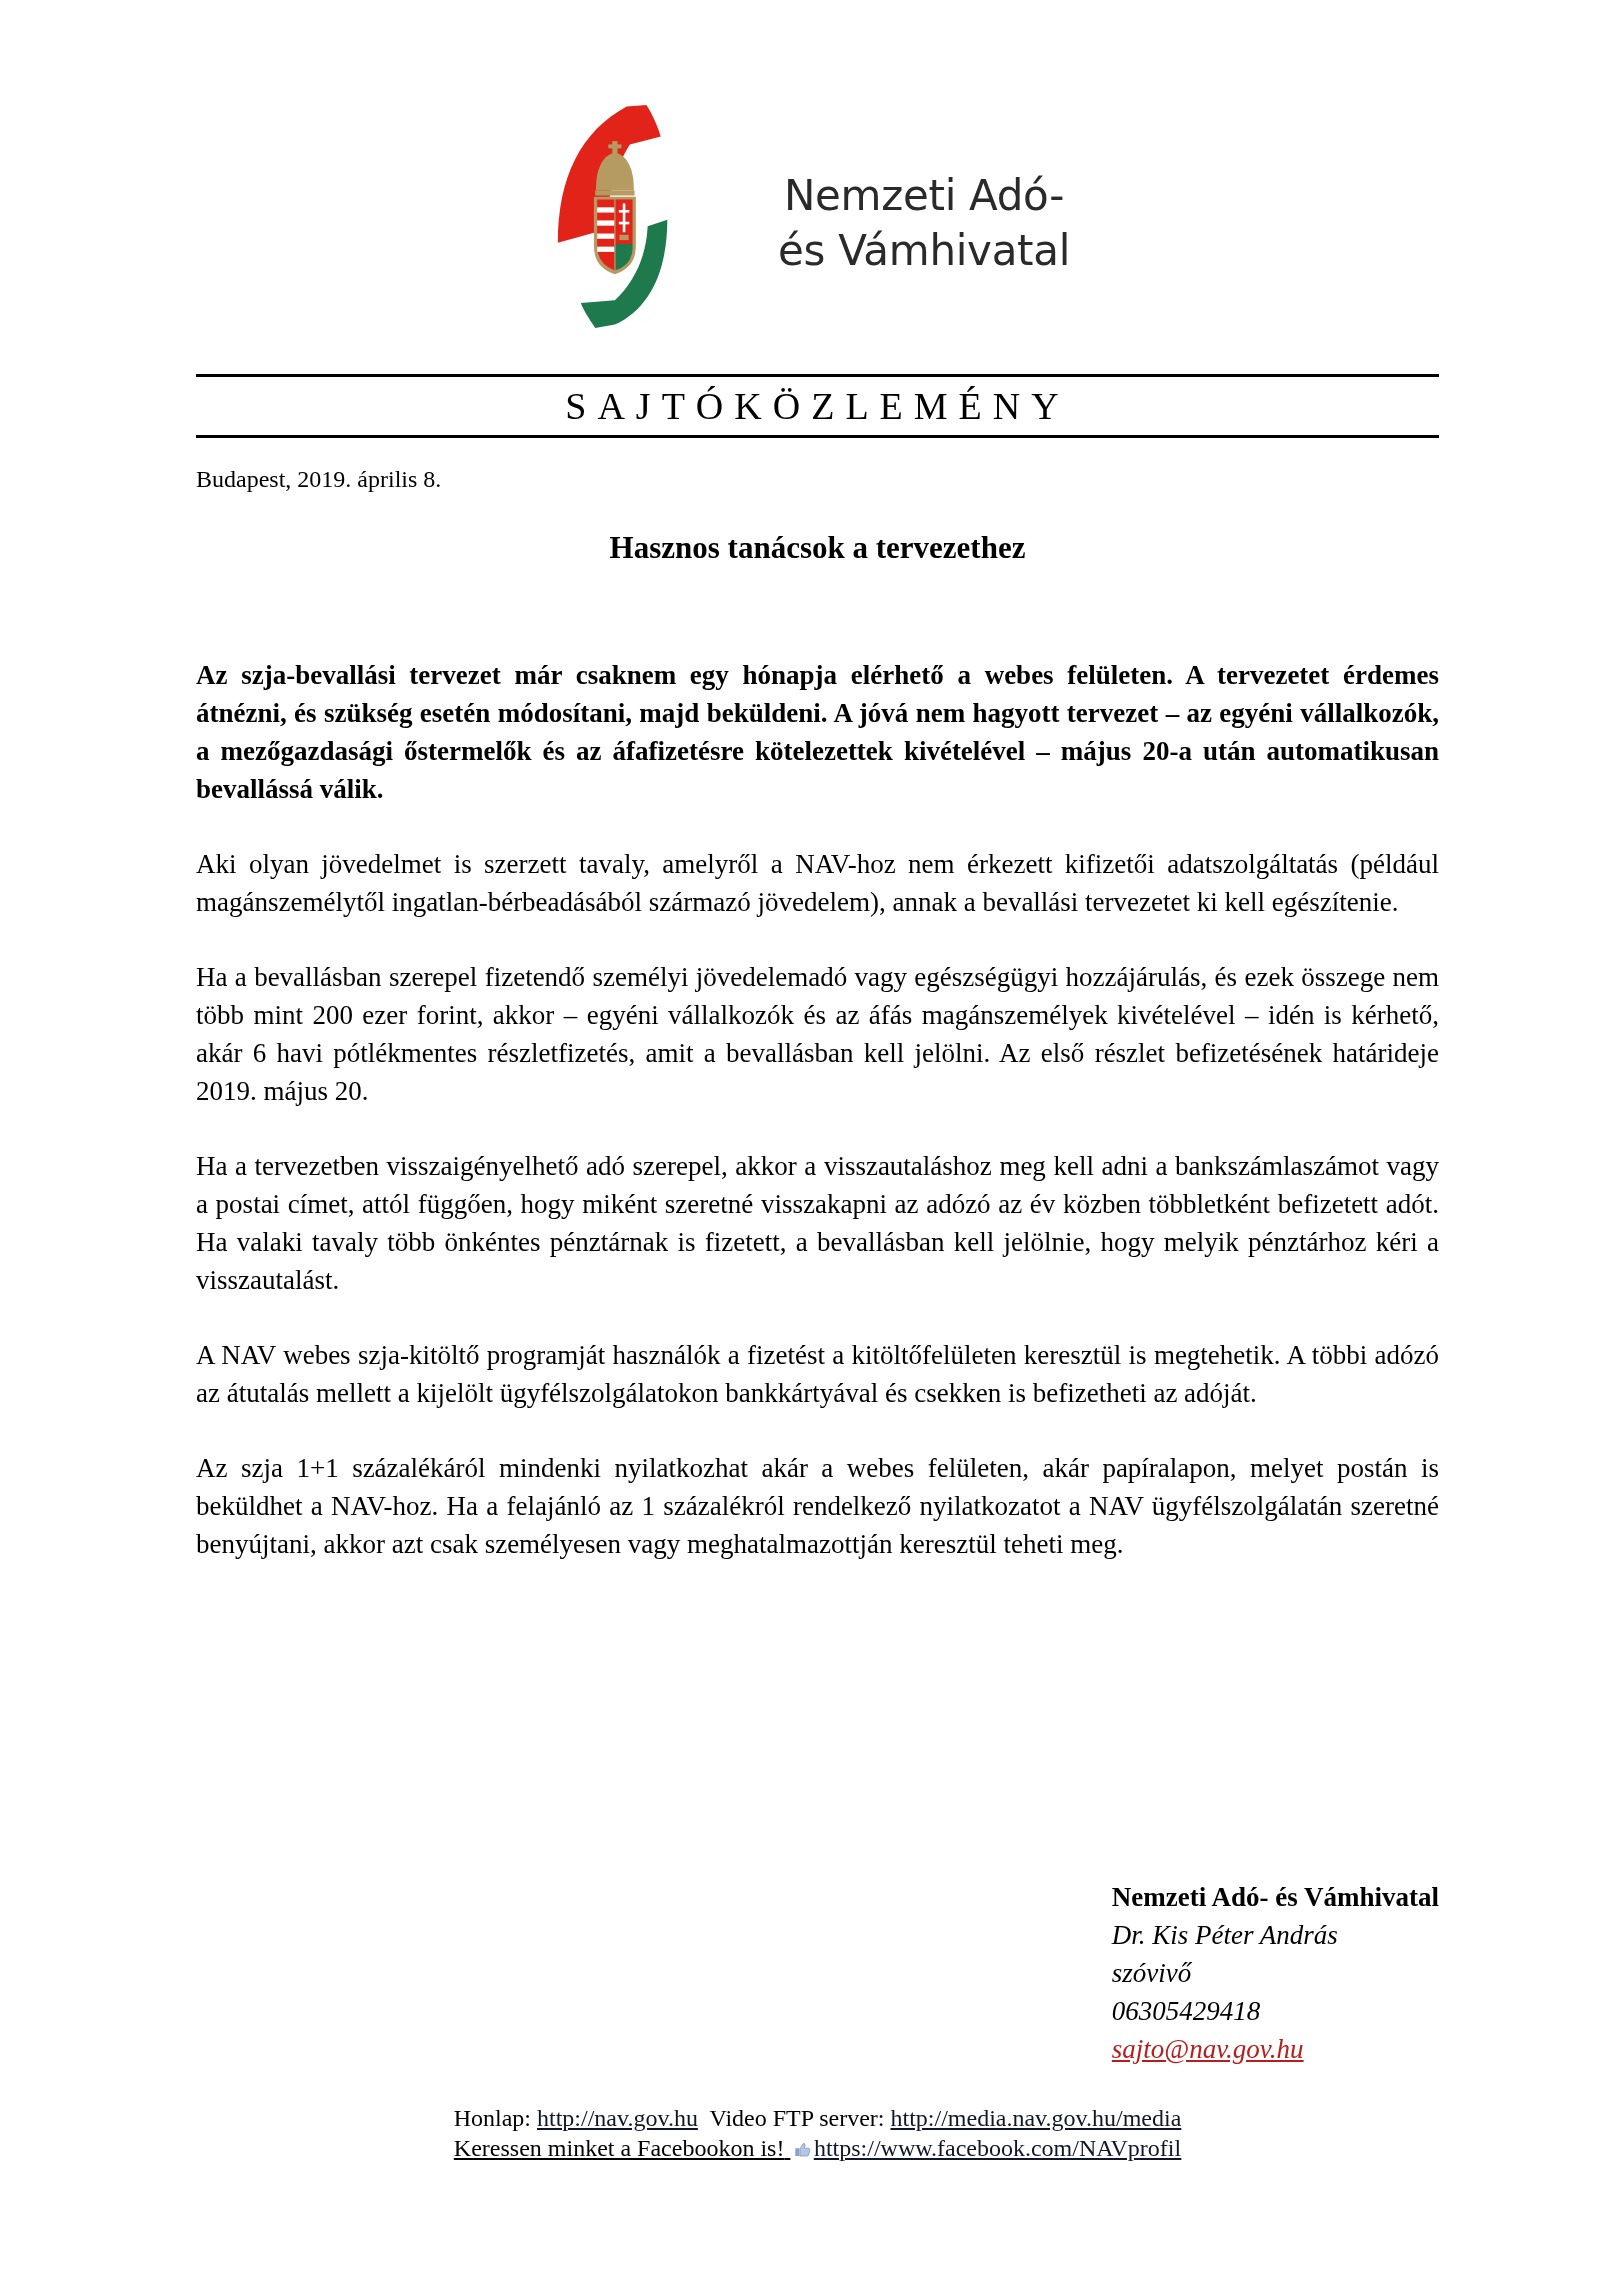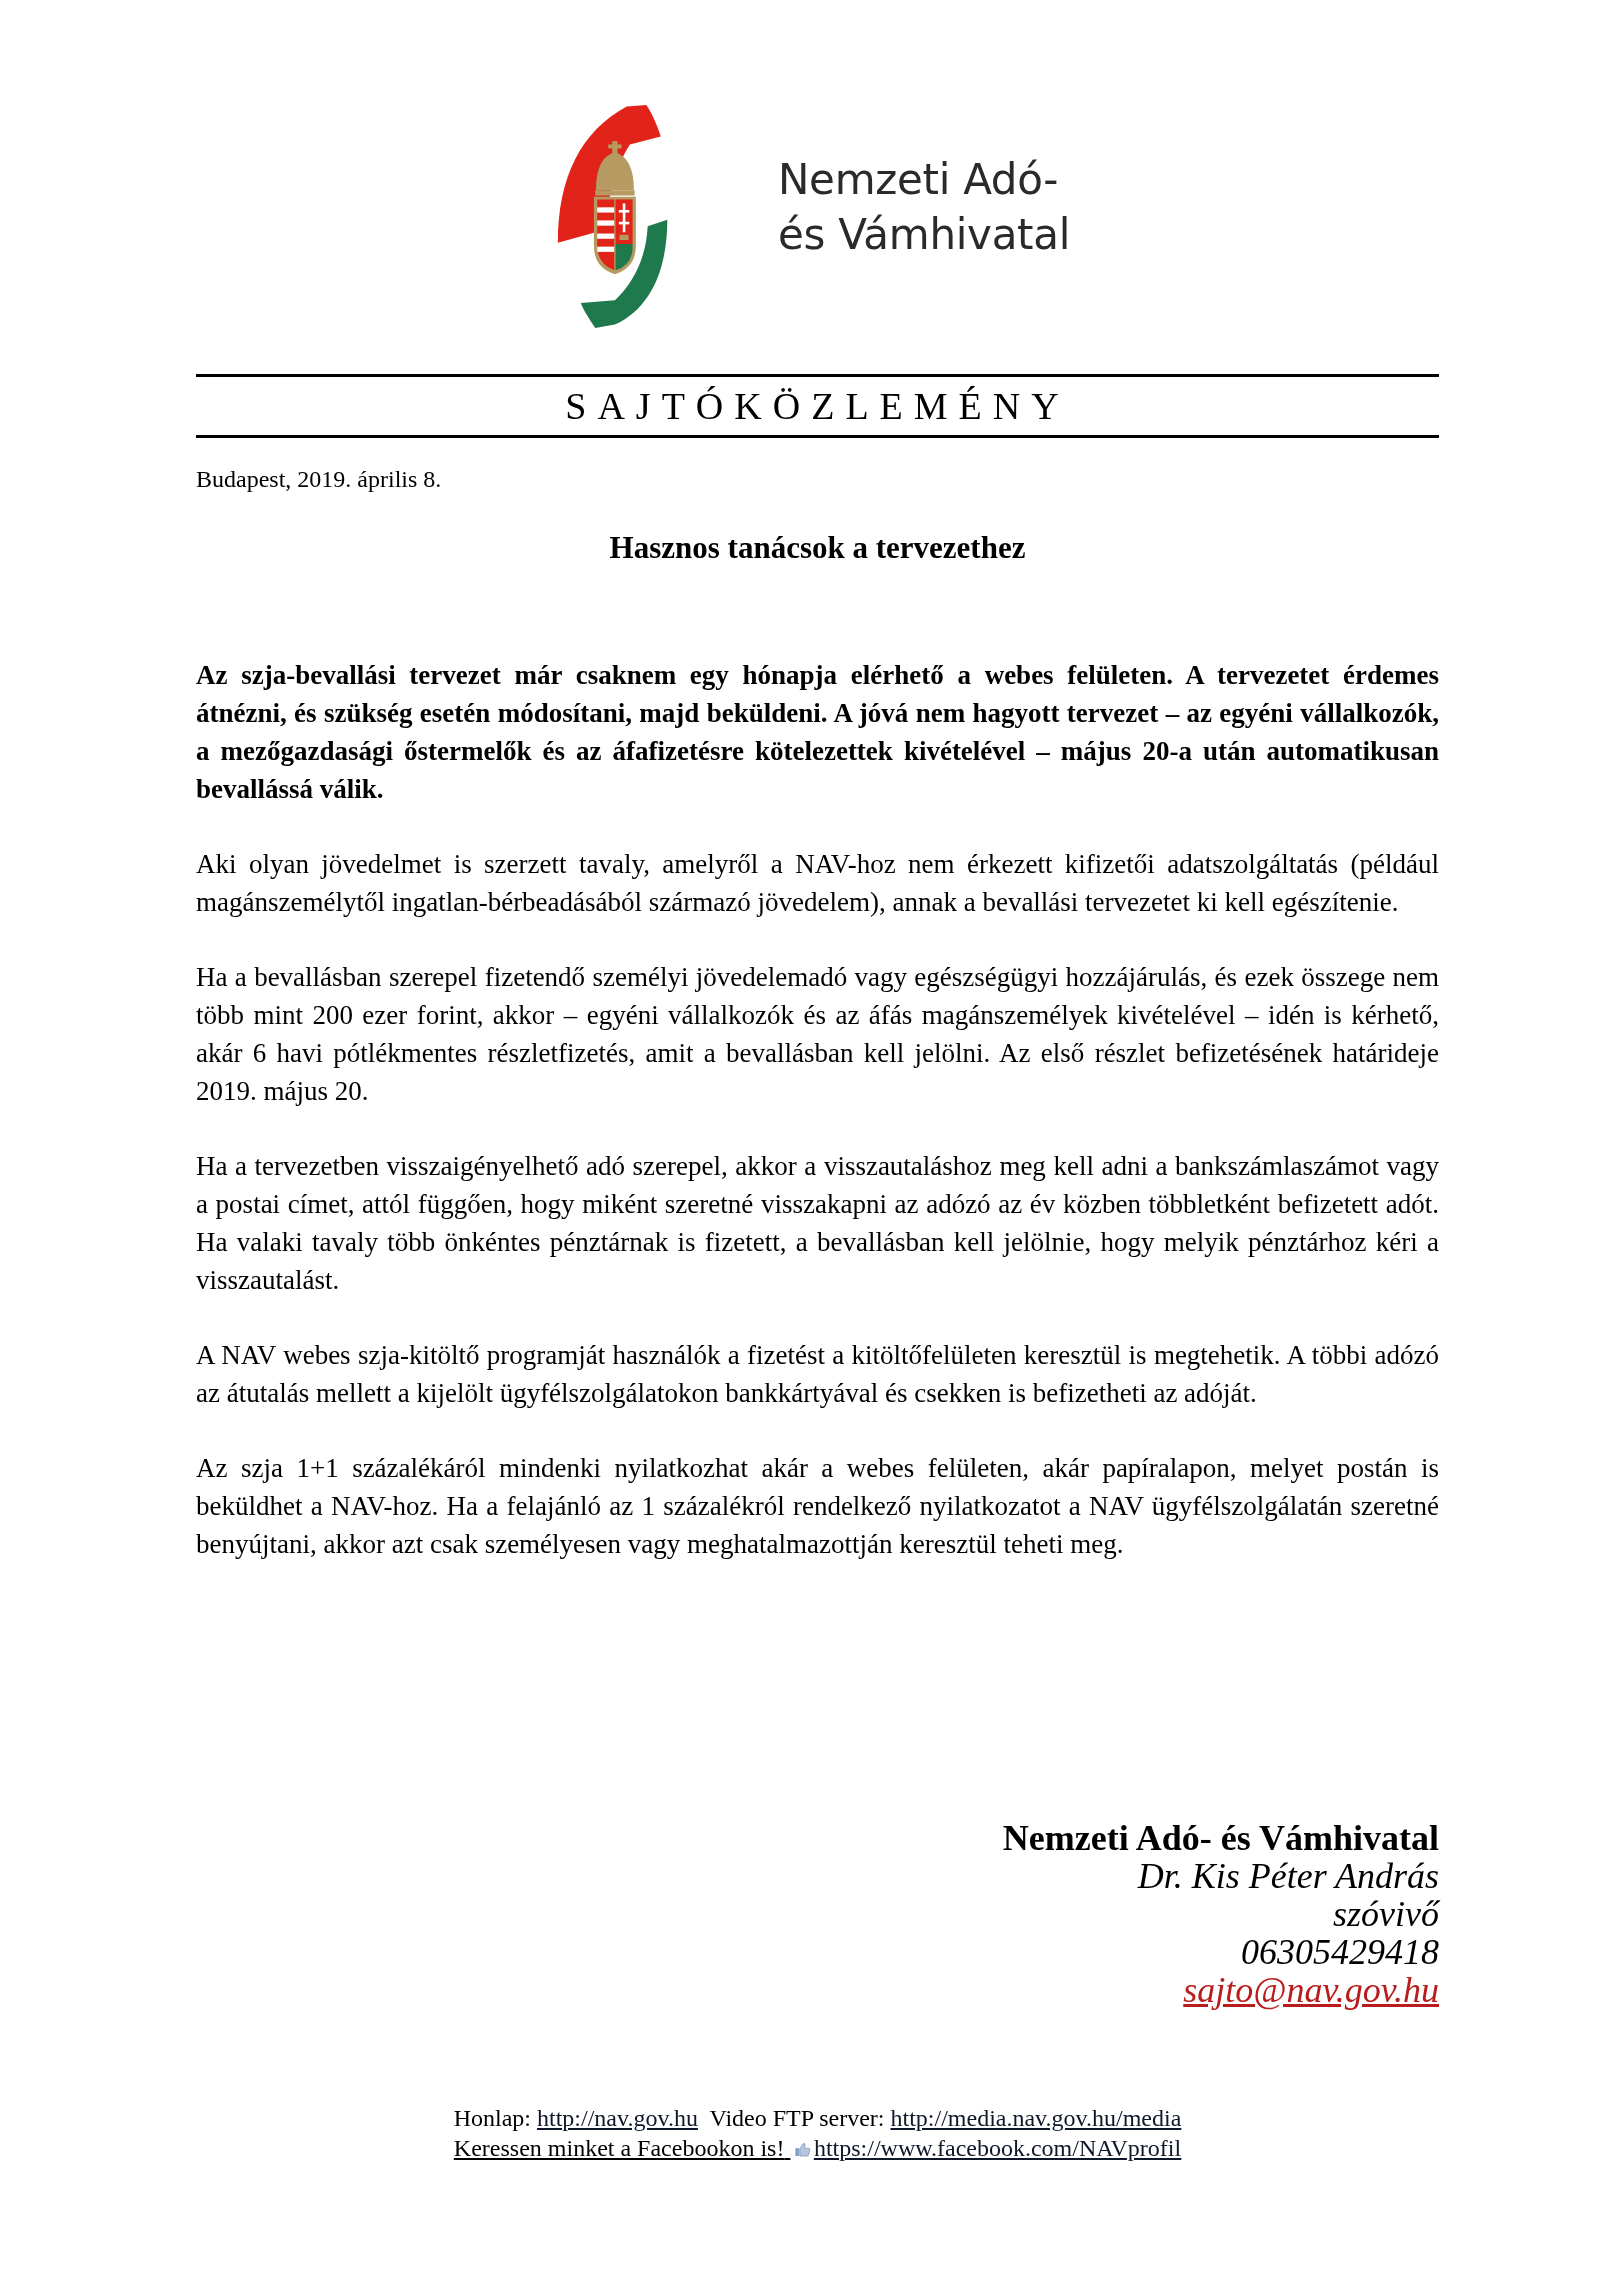--- a/index.html
+++ b/index.html
@@ -23,21 +23,21 @@
 
   .date { position: absolute; left: 196px; top: 466px; font-size: 24px; }
   .headline { position: absolute; left: 196px; width: 1243px; top: 530px; text-align: center;
               font-size: 31px; font-weight: bold; }
 
   .body { position: absolute; left: 196px; width: 1243px; top: 618px; }
   .para { font-size: 27px; line-height: 38px; text-align: justify; margin: 0 0 37px 0; }
   .para.lead { font-weight: bold; margin-top: 38px; }
 
   
-  .sig { position: absolute; right: 184px; top: 1819px; text-align: right; font-size: 36px; line-height: 38px; }
+  .sig { position: absolute; right: 184px; top: 1878px; font-size: 27px; line-height: 38px; }
   .sig .org { font-weight: bold; }
   .sig .it { font-style: italic; }
   .sig a { color: #b91c1c; text-decoration: underline; font-style: italic; }
 
   
   .footer { position: absolute; left: 196px; width: 1243px; top: 2103px; text-align: center;
             font-size: 24px; line-height: 30px; }
   .footer a { color: #0f172a; text-decoration: underline; }
   .fb-line { text-decoration: underline; }
   .thumb { display: inline-block; width: 17px; height: 17px; vertical-align: -2px; margin: 0 2.6px 0 3.9px; }
@@ -65,21 +65,21 @@
       <rect x="75" y="196" width="26" height="8" fill="#ffffff"></rect>
       <rect x="75" y="216" width="26" height="8" fill="#ffffff"></rect>
       <rect x="75" y="236" width="26" height="8" fill="#ffffff"></rect>
       <path d="M 103 164 L 129 164 L 129 232 L 103 232 Z" fill="#e2231a"></path>
       <path d="M 103 232 L 129 232 L 129 240 Q 127 265 103 272 Z" fill="#1e7a4c"></path>
       <rect x="114" y="170" width="4" height="44" fill="#ffffff"></rect>
       <rect x="108" y="180" width="16" height="4" fill="#ffffff"></rect>
       <rect x="108" y="198" width="16" height="4" fill="#ffffff"></rect>
       <rect x="109" y="218" width="14" height="8" fill="#b59b62"></rect>
     </svg>
-    <div class="logo-text" style="left:230px;top:60px;">
+    <div class="logo-text" style="left:230px;top:76px;text-align:center;">
       <div>Nemzeti Adó-</div>
       <div>és Vámhivatal</div>
     </div>
   </div>
 
   <div class="rule top"></div>
   <div class="press-title">SAJTÓKÖZLEMÉNY</div>
   <div class="rule bottom"></div>
 
   <div class="date">Budapest, 2019. április 8.</div>

